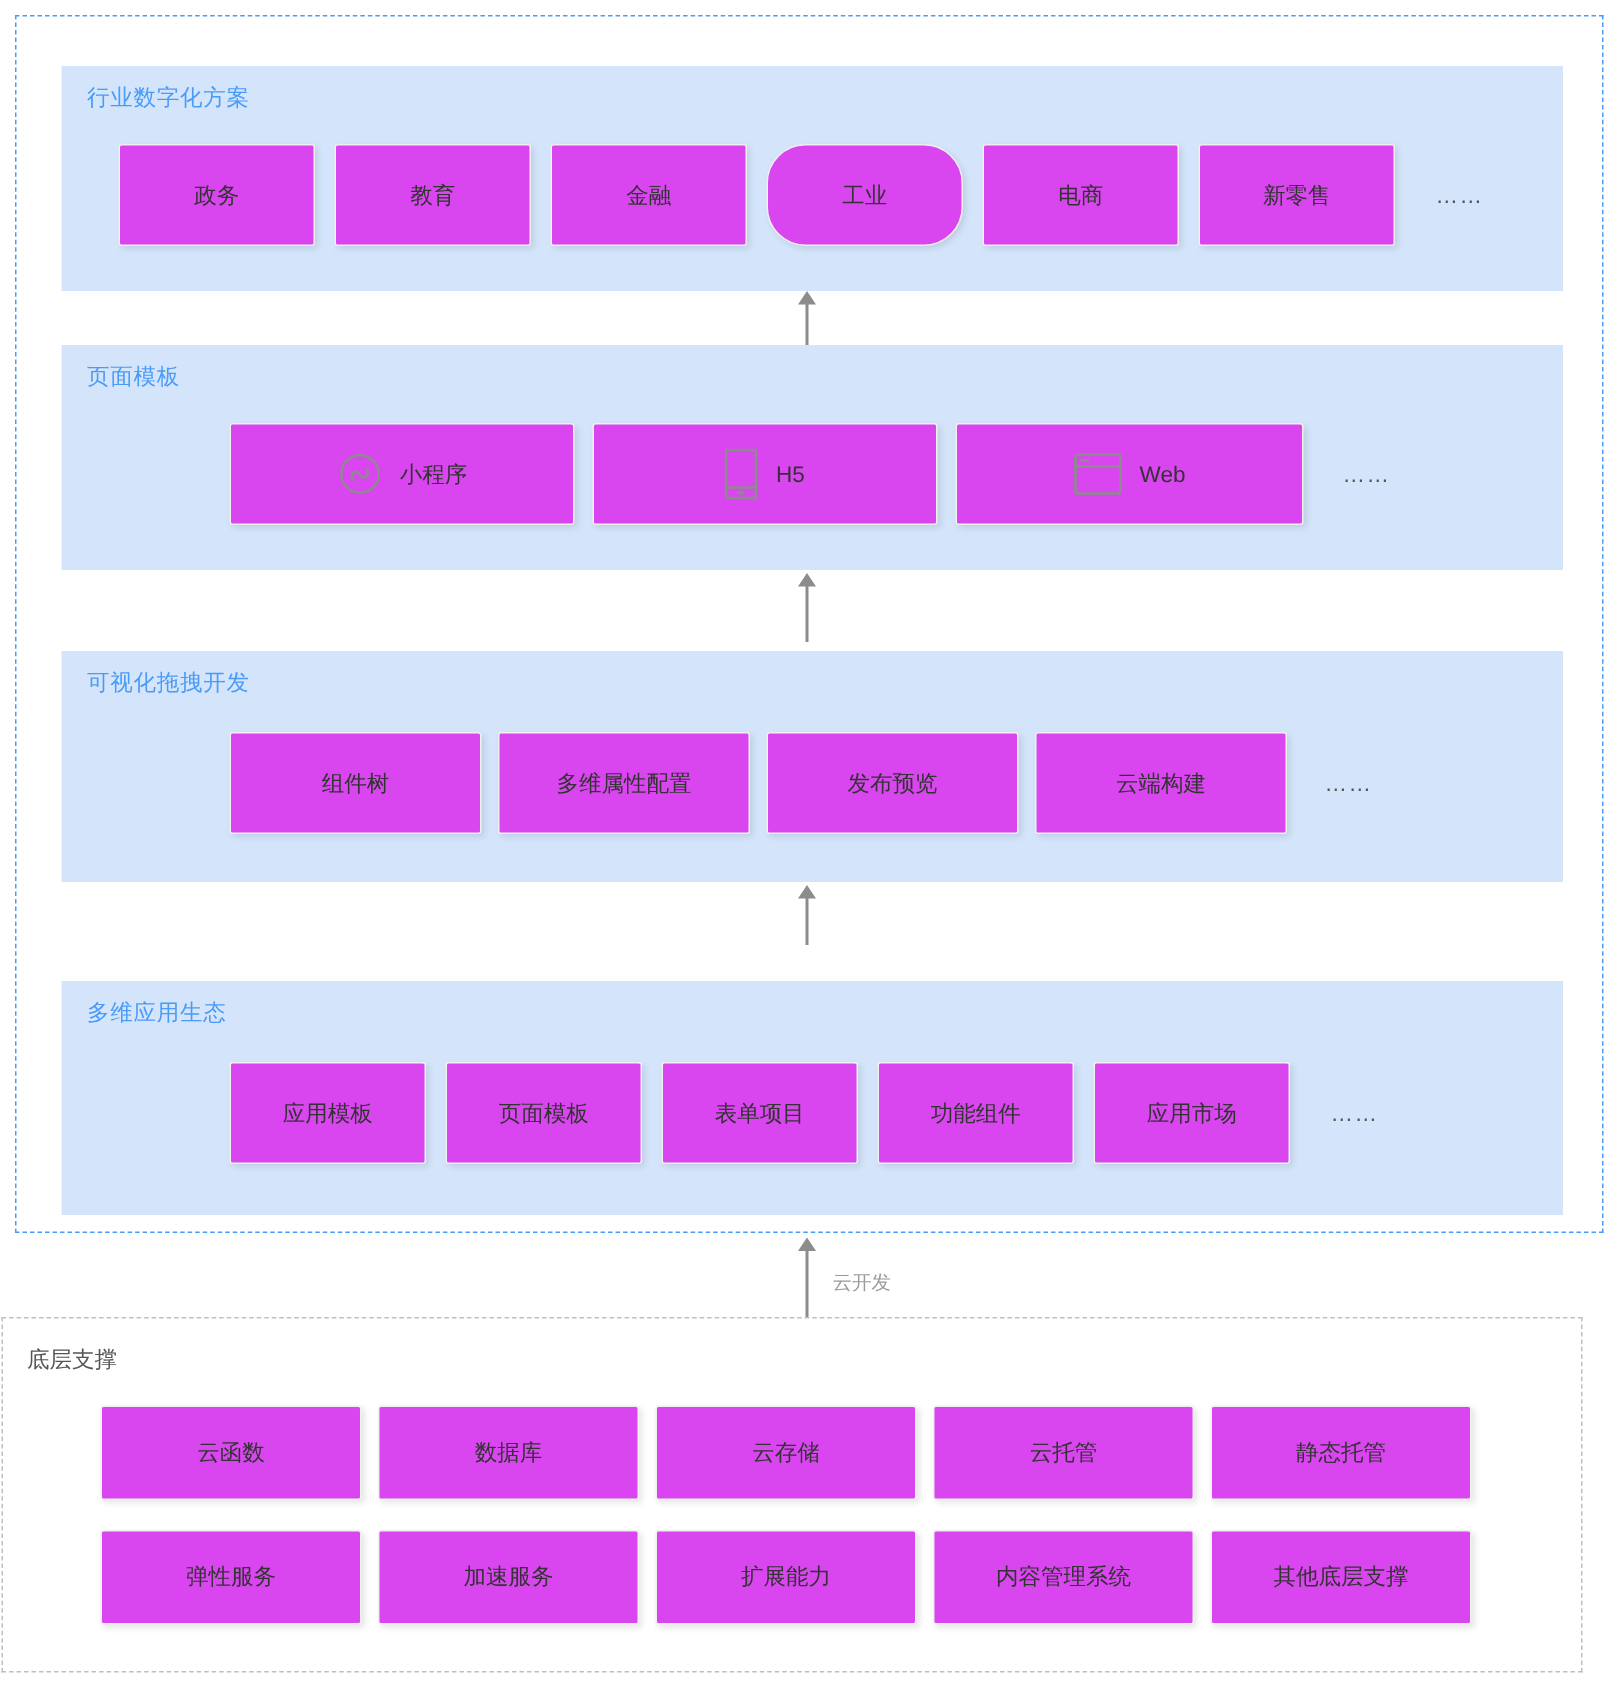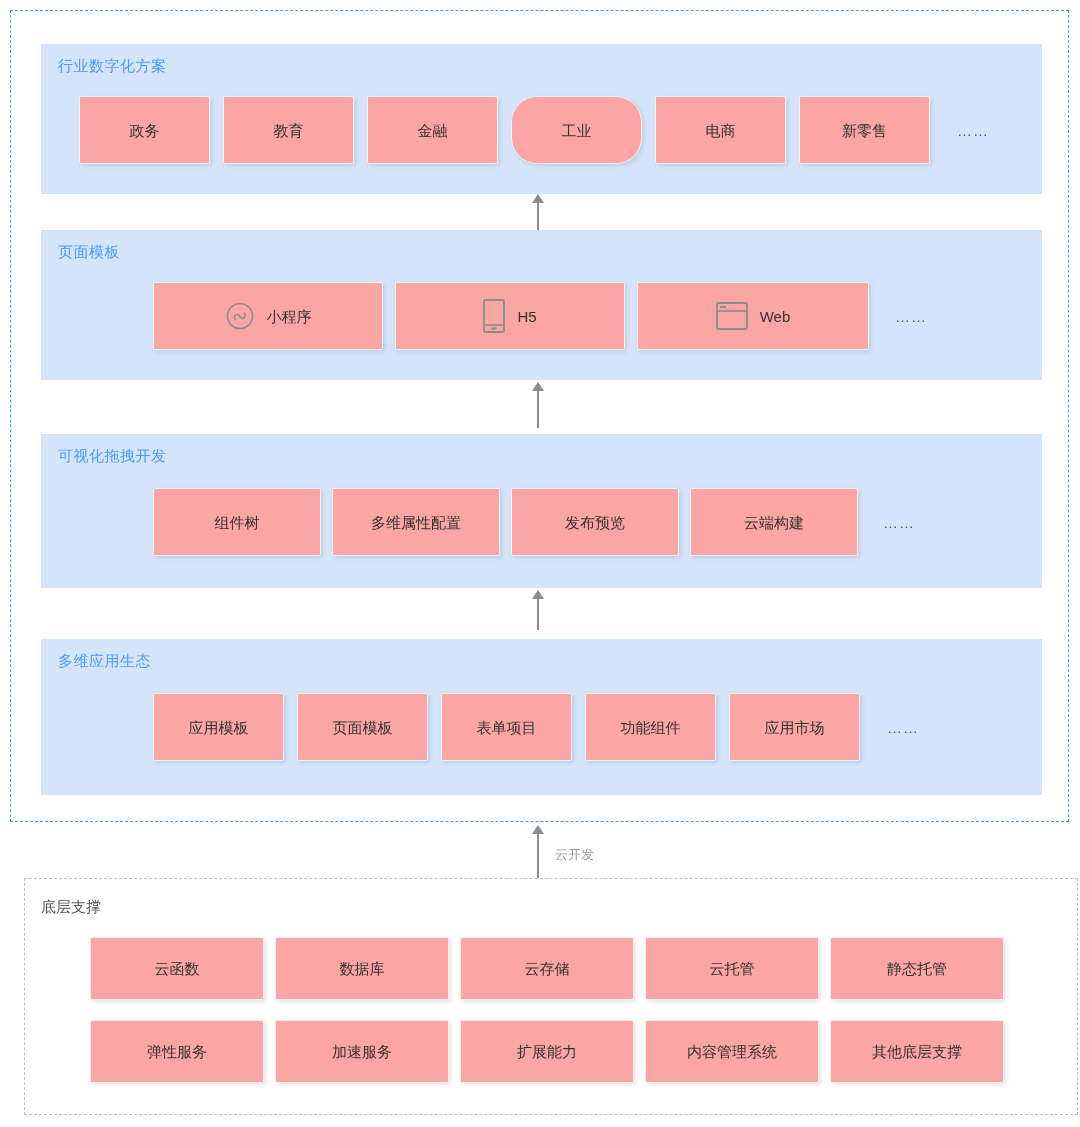--- a/index.html
+++ b/index.html
@@ -46,21 +46,21 @@
     white-space: nowrap;
   }
   .cards-row {
     position: absolute;
     display: flex;
     align-items: center;
   }
 
   
   .card {
-    background: #fca5a5;
+    background: #d946ef;
     border: 1px solid #f0f0f0;
     border-radius: 2px;
     box-shadow: 2px 2px 4px rgba(0,0,0,0.10);
     display: flex;
     align-items: center;
     justify-content: center;
     box-sizing: border-box;
     font-size: 15px;
     color: #333333;
     white-space: nowrap;
@@ -102,21 +102,21 @@
   .arrow-label {
     position: absolute;
     font-size: 13px;
     color: #9a9a9a;
     white-space: nowrap;
   }
 
   
   .foundation-frame {
     position: absolute;
-    left: 24px;
+    left: 1px;
     top: 878px;
     width: 1054px;
     height: 237px;
     border: 1px dashed #bfbfbf;
     box-sizing: border-box;
   }
   .foundation-title {
     position: absolute;
     left: 16px;
     top: 18px;
@@ -226,21 +226,21 @@
     </div>
     <div class="card" style="width:168px;height:68px;">
       <span class="card-label">云端构建</span>
     </div>
     <span class="ellipsis">……</span>
   </div>
 </div>
 
 <div class="arrow" style="left:537px; top:598px; height:32px;"></div>
 
-<div class="layer" style="top:639px; height:156px;">
+<div class="layer" style="top:654px; height:156px;">
   <div class="layer-title">多维应用生态</div>
   <div class="cards-row" style="left:112px; top:54px; gap:13px;">
     <div class="card" style="width:131px;height:68px;">
       <span class="card-label">应用模板</span>
     </div>
     <div class="card" style="width:131px;height:68px;">
       <span class="card-label">页面模板</span>
     </div>
     <div class="card" style="width:131px;height:68px;">
       <span class="card-label">表单项目</span>

